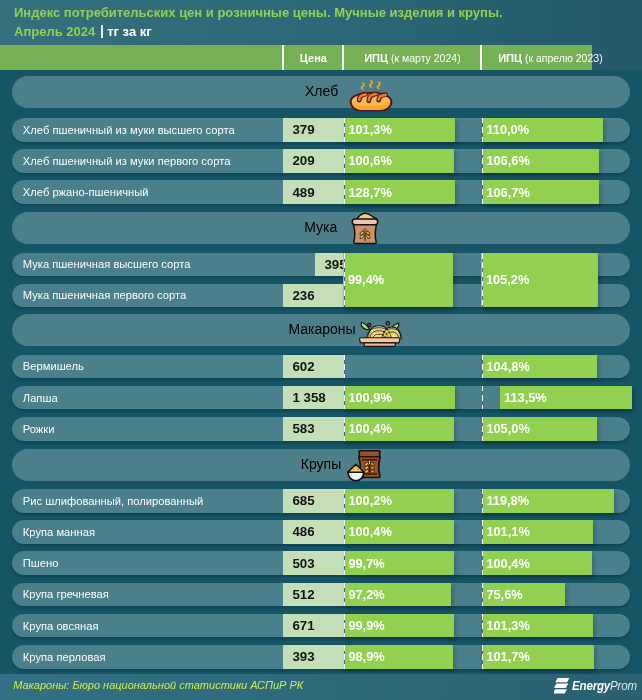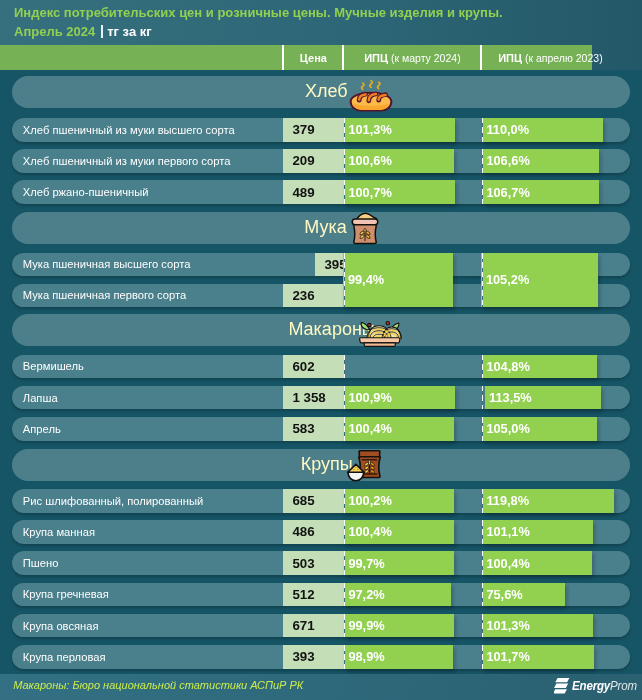--- a/index.html
+++ b/index.html
@@ -26,21 +26,21 @@
                  font-weight:bold;display:flex;align-items:center;justify-content:center;}
   #colhead .sep{position:absolute;top:0;width:2px;height:25px;background:#ffffff;}
   #colhead .cell .sub{font-weight:normal;font-size:10.5px;margin-left:3px;}
 
   
   #body{position:absolute;left:0;top:70px;width:642px;height:605px;background:#165566;}
 
   .sechead{position:absolute;left:11.5px;width:618.2px;height:31.6px;background:#4d7f8a;
            border-radius:16px;}
   .sechead .inner{position:absolute;left:0;top:0;width:618.2px;height:31.6px;}
-  .sechead .lbl{position:absolute;top:0;color:#fef9c3;font-size:18px;font-weight:normal;
+  .sechead .lbl{position:absolute;top:0;color:#000000;font-size:14px;font-weight:normal;
            letter-spacing:0px;line-height:31.6px;white-space:nowrap;}
   .sechead .emoji{position:absolute;display:block;line-height:0;}
 
   .row{position:absolute;left:11.5px;width:618.2px;height:23.5px;}
   .track{position:absolute;left:0;top:0;width:618.2px;height:23.5px;background:#4a7f8c;
          border-radius:12px;box-shadow:0 2px 3px rgba(0,0,0,.22);}
   .rowlabel{position:absolute;left:11.3px;top:0;height:23.5px;display:flex;align-items:center;
             color:#ffffff;font-size:11.2px;white-space:nowrap;}
   .price{position:absolute;top:0;height:23.5px;background:#c4deb7;display:flex;
          align-items:center;justify-content:flex-start;color:#121212;font-size:13.3px;
@@ -141,21 +141,21 @@
         <div class="bar" style="left: 470.4px; width: 117.174px;">
           <span class="val">106,6%</span>
         </div>
         <div class="dash" style="left: 470.2px;"></div>
       </div>
       <div class="row" style="top: 110.4px;">
         <div class="track"></div>
         <div class="rowlabel">Хлеб ржано-пшеничный</div>
         <div class="price" style="left: 271.9px; width: 60.5px;">489</div>
         <div class="bar" style="left: 332.4px; width: 110.716px;">
-          <span class="val">100,7%</span>
+          <span class="val">128,7%</span>
         </div>
         <div class="dash" style="left: 332.2px;"></div>
         <div class="bar" style="left: 470.4px; width: 117.283px;">
           <span class="val">106,7%</span>
         </div>
         <div class="dash" style="left: 470.2px;"></div>
       </div>
       <div class="sechead" style="top: 142px;">
         <div class="inner">
           <span class="lbl" style="left: 292.8px;">Мука</span>
@@ -238,28 +238,28 @@
         <div class="dash" style="left: 470.2px;"></div>
       </div>
       <div class="row" style="top: 315.9px;">
         <div class="track"></div>
         <div class="rowlabel">Лапша</div>
         <div class="price" style="left: 271.9px; width: 60.5px;">1 358</div>
         <div class="bar" style="left: 332.4px; width: 110.935px;">
           <span class="val">100,9%</span>
         </div>
         <div class="dash" style="left: 332.2px;"></div>
-        <div class="bar" style="left: 473px; width: 116px;">
+        <div class="bar" style="left: 488px; width: 116px; padding-left: 16px;">
           <span class="val">113,5%</span>
         </div>
         <div class="dash" style="left: 470.2px;"></div>
       </div>
       <div class="row" style="top: 347.1px;">
         <div class="track"></div>
-        <div class="rowlabel">Апрель</div>
+        <div class="rowlabel">Рожки</div>
         <div class="price" style="left: 271.9px; width: 60.5px;">583</div>
         <div class="bar" style="left: 332.4px; width: 110.388px;">
           <span class="val">100,4%</span>
         </div>
         <div class="dash" style="left: 332.2px;"></div>
         <div class="bar" style="left: 470.4px; width: 115.422px;">
           <span class="val">105,0%</span>
         </div>
         <div class="dash" style="left: 470.2px;"></div>
       </div>

